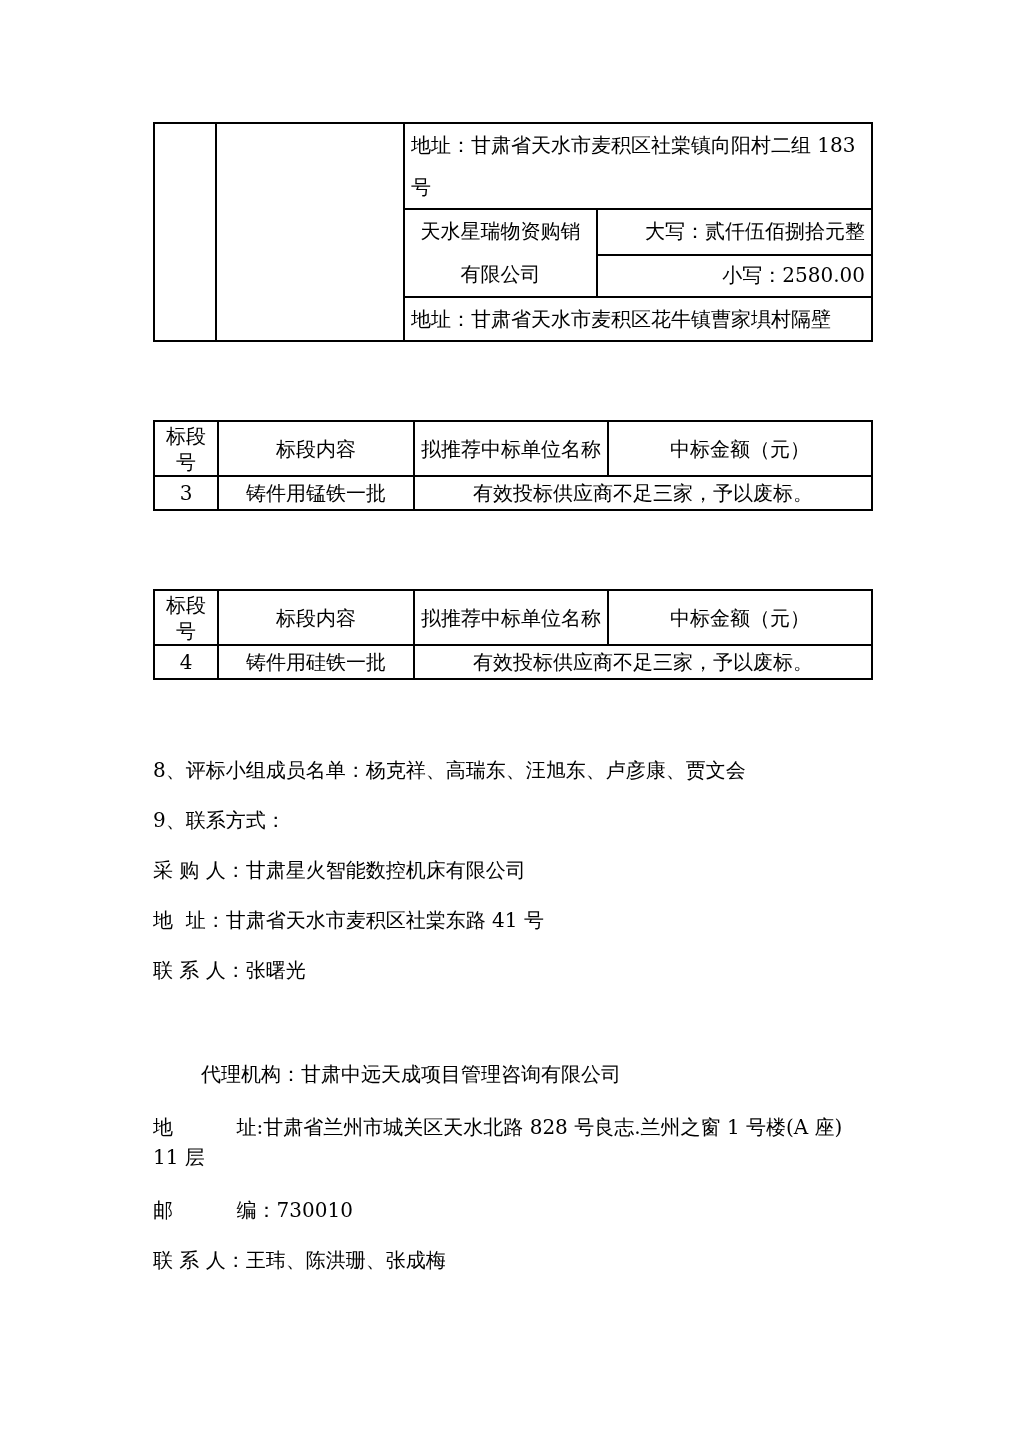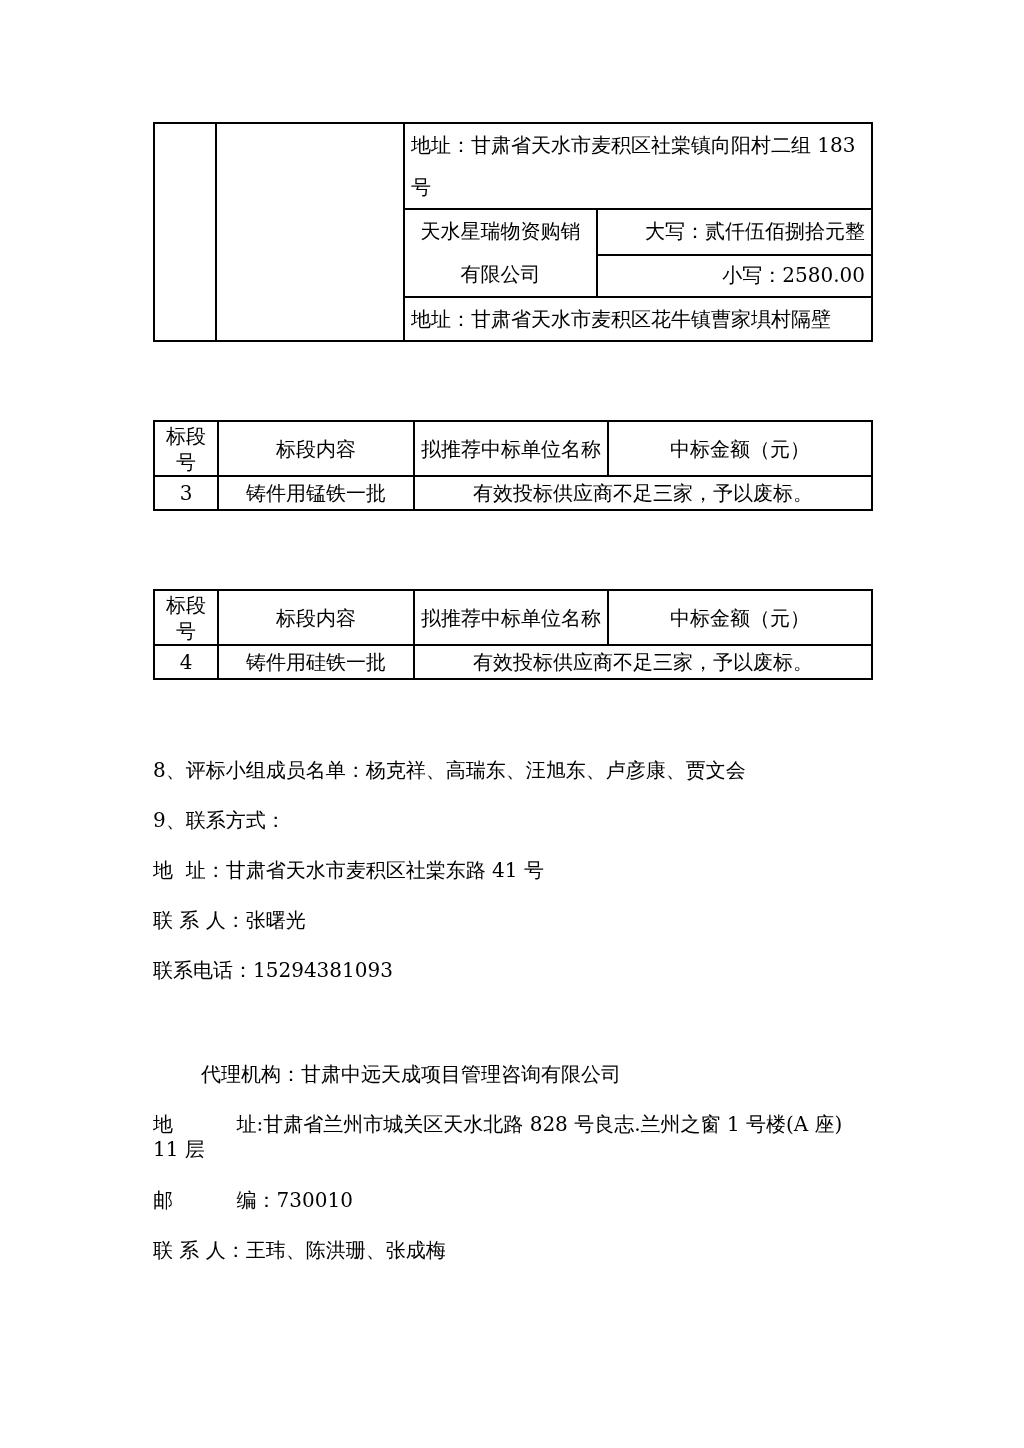--- a/index.html
+++ b/index.html
@@ -67,21 +67,21 @@
   }
 
   
   .paras { margin-top: 78px; }
   .paras p {
     margin: 0 0 26px 0;
     line-height: 24px;
     white-space: pre-wrap;
   }
   p.agency-start { margin-top: 80px; margin-left: 48px; }
-  p.two-line { line-height: 25px; }
+  p.two-line { line-height: 30px; }
 </style>
 </head>
 <body>
 
 <div class="page">
   <div class="content">
 
     <table class="t1">
       <colgroup>
         <col style="width:62px">
@@ -148,23 +148,23 @@
           <td>4</td>
           <td>铸件用硅铁一批</td>
           <td colspan="2">有效投标供应商不足三家，予以废标。</td>
         </tr>
       </tbody>
     </table>
 
     <div class="paras">
       <p>8、评标小组成员名单：杨克祥、高瑞东、汪旭东、卢彦康、贾文会</p>
       <p>9、联系方式：</p>
+      <p>采 购 人：甘肃星火智能数控机床有限公司</p>
       <p>地  址：甘肃省天水市麦积区社棠东路 41 号</p>
       <p>联 系 人：张曙光</p>
-      <p>联系电话：15294381093</p>
       <p class="agency-start">代理机构：甘肃中远天成项目管理咨询有限公司</p>
       <p class="two-line">地          址:甘肃省兰州市城关区天水北路 828 号良志.兰州之窗 1 号楼(A 座)
 11 层</p>
       <p>邮          编：730010</p>
       <p>联 系 人：王玮、陈洪珊、张成梅</p>
     </div>
 
   </div>
 </div>
 

